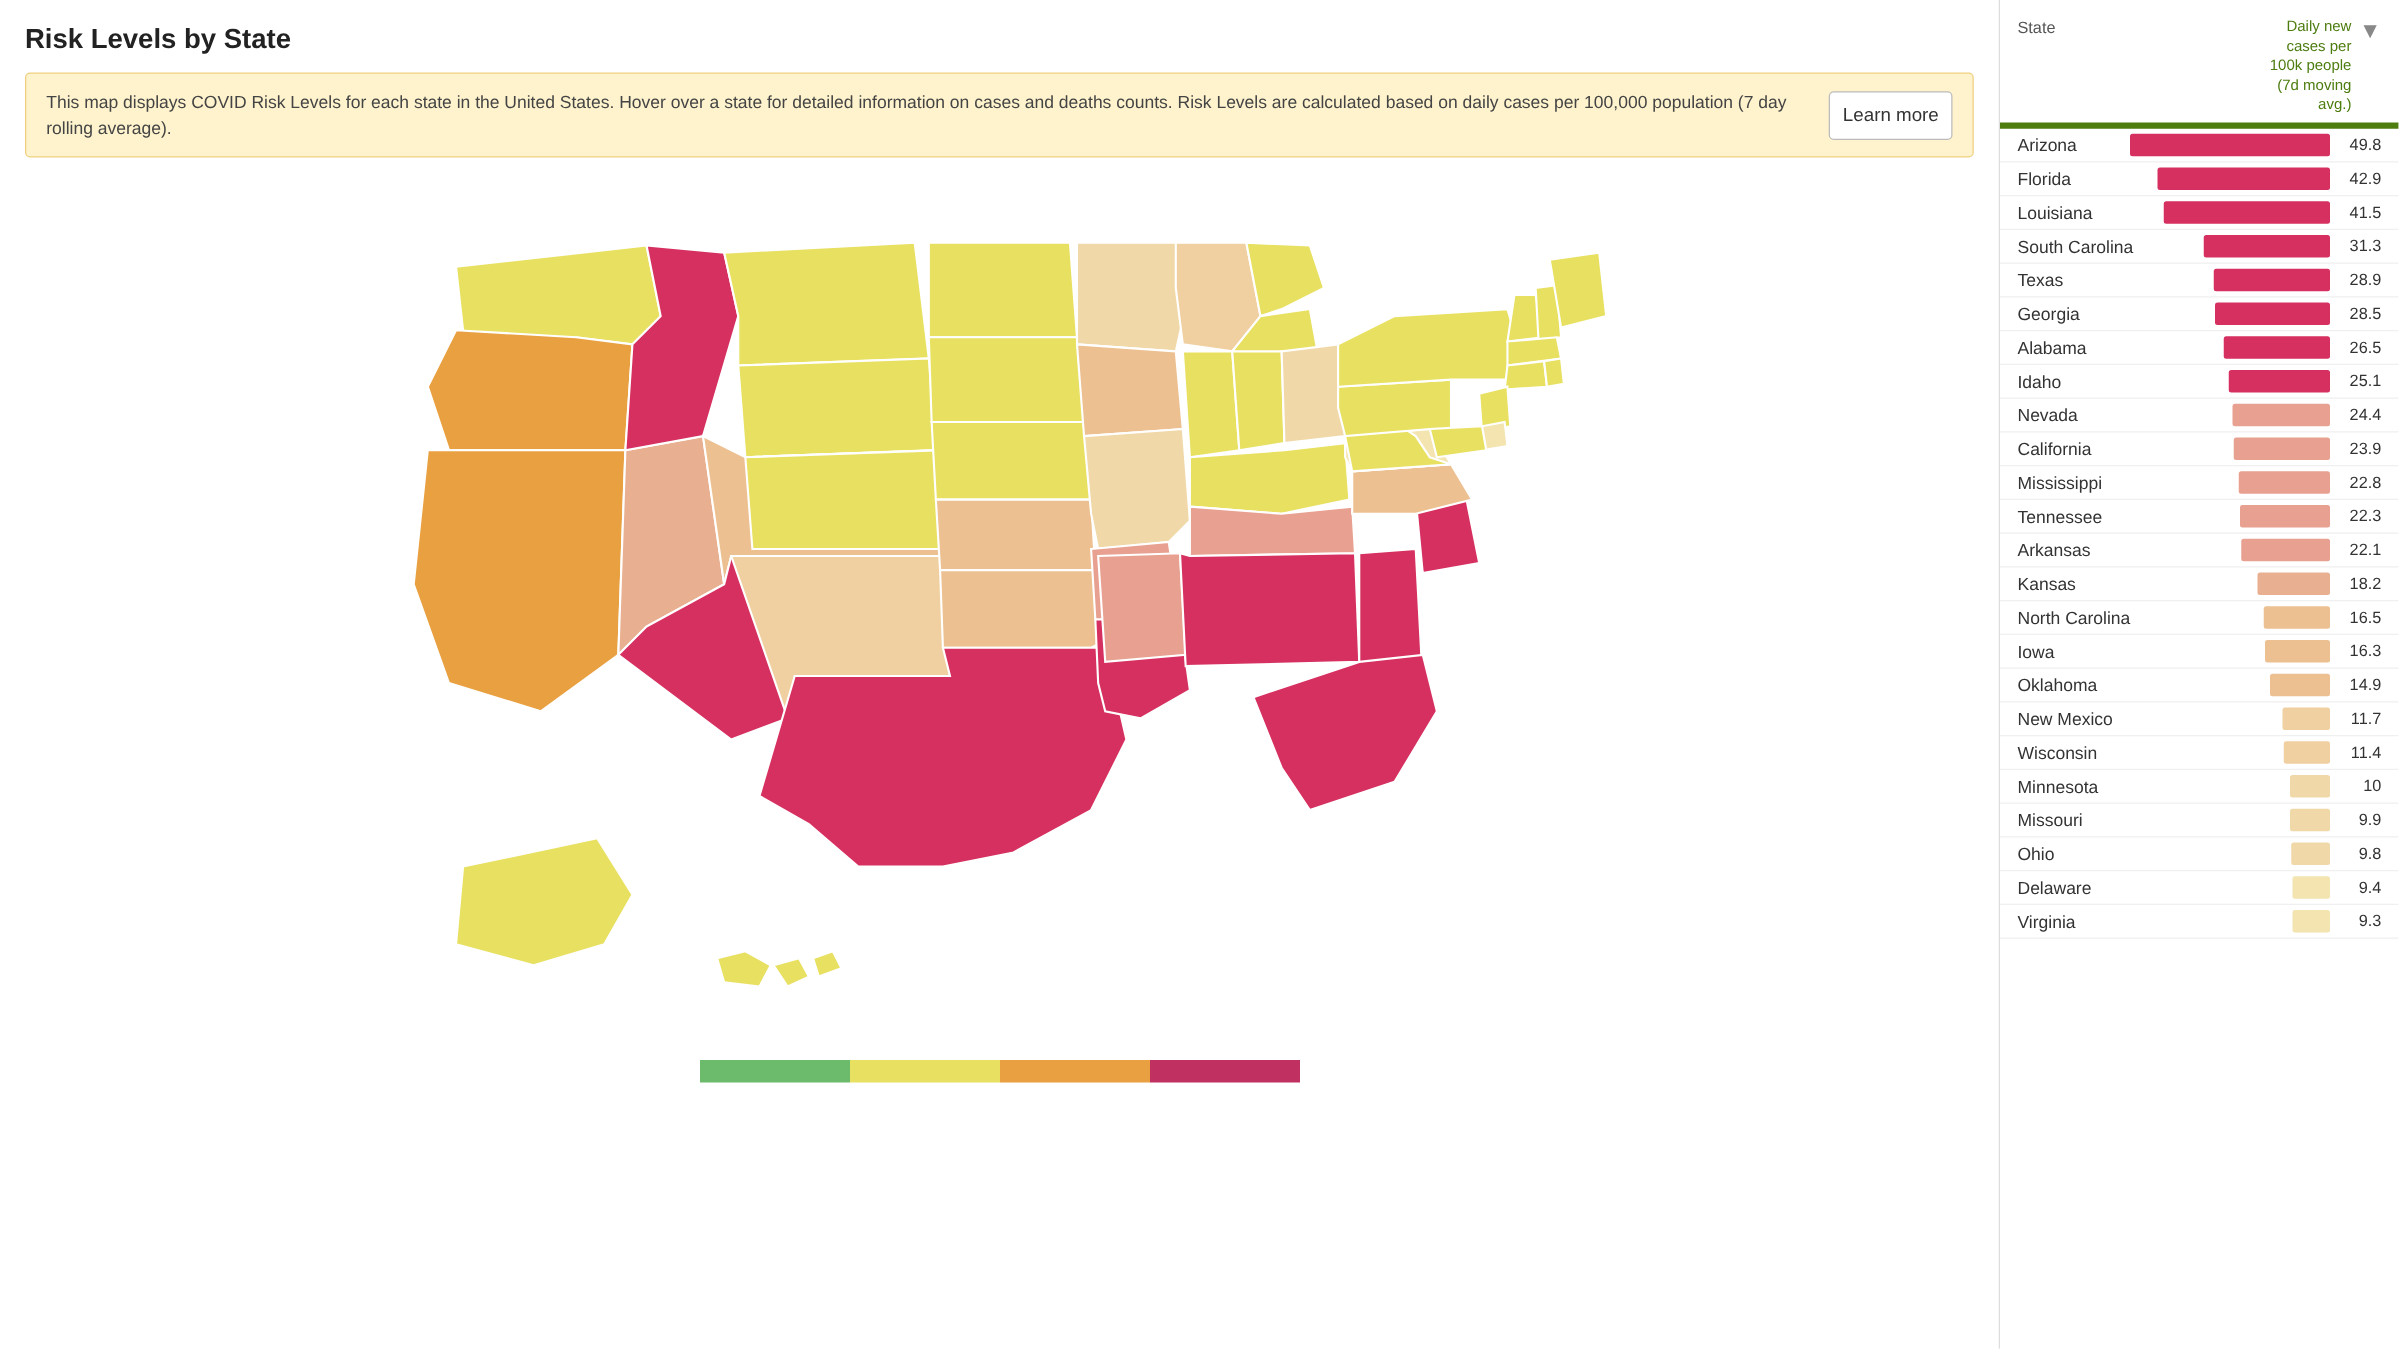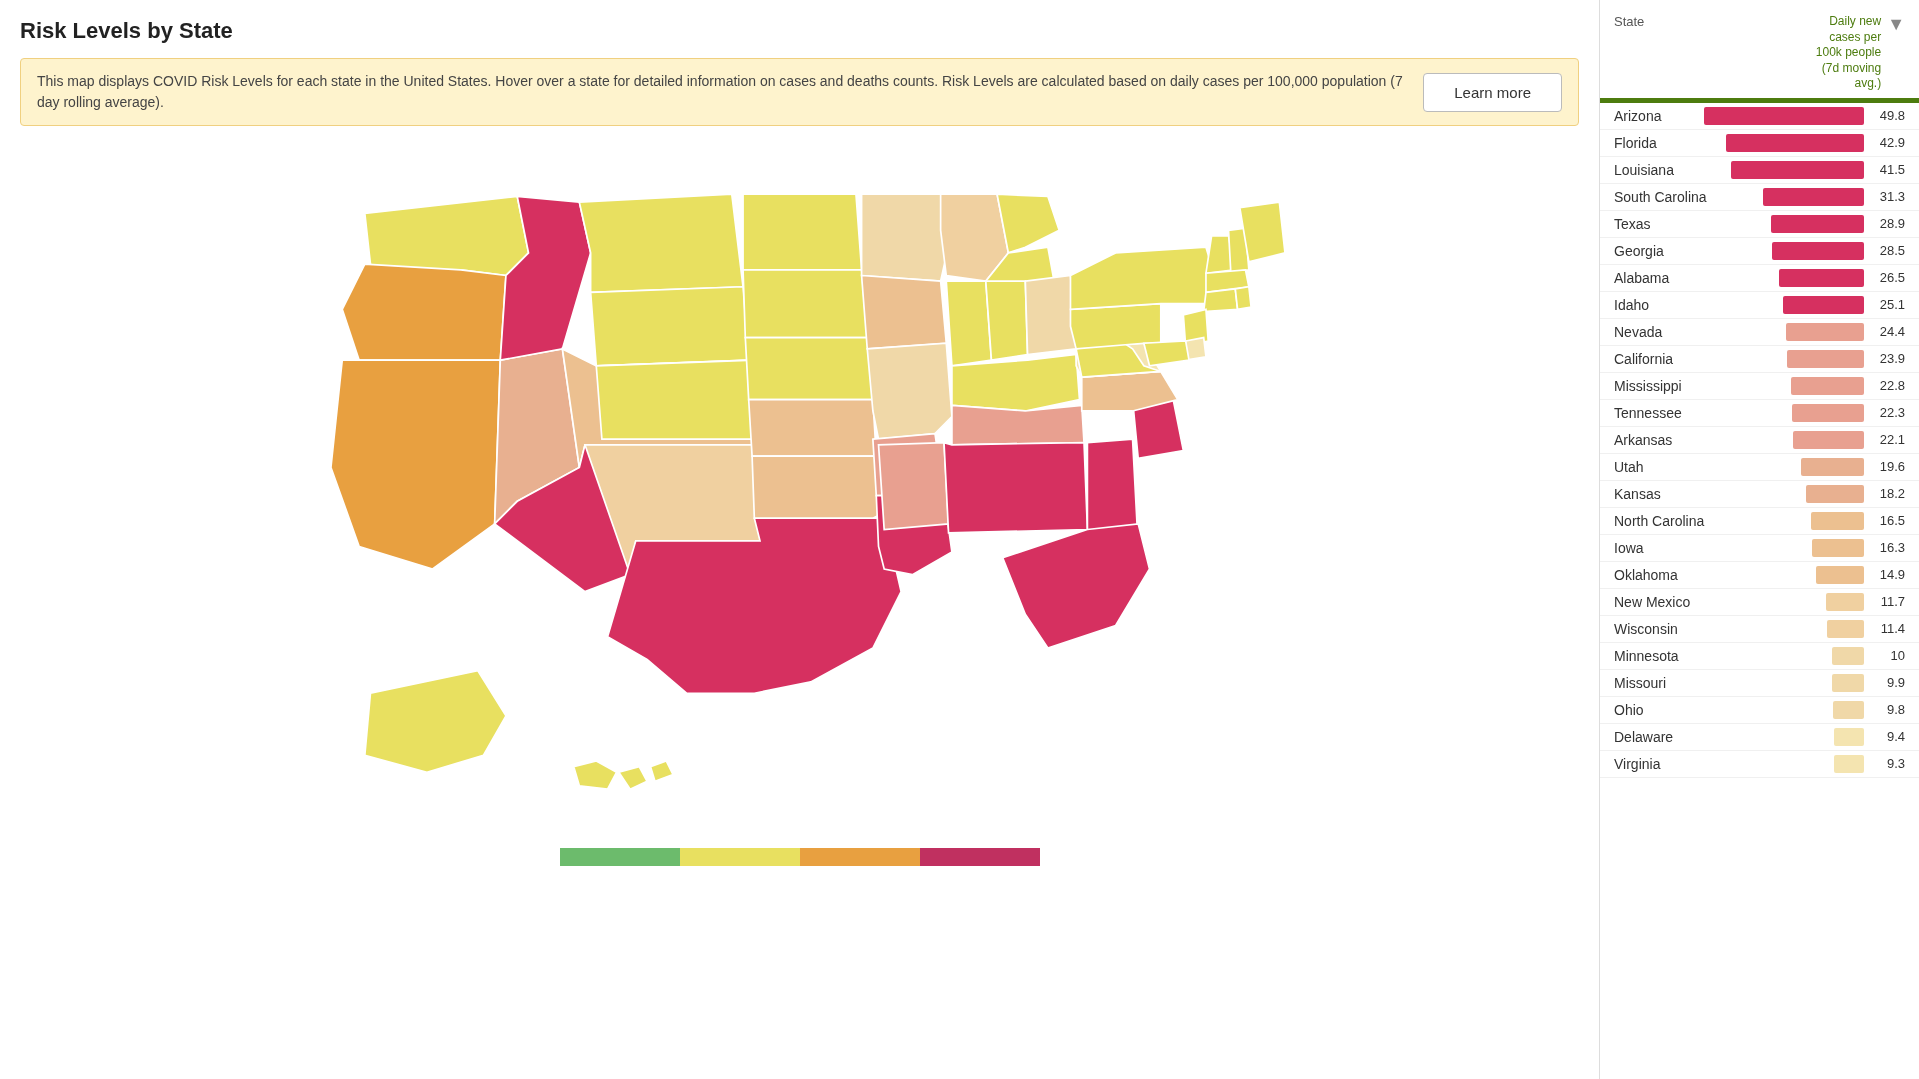--- a/index.html
+++ b/index.html
@@ -71,21 +71,21 @@
       line-height: 1.5;
     }
     .info-banner-text {
       flex: 1;
       margin-right: 20px;
     }
     .learn-more-btn {
       background: #fff;
       border: 1.5px solid #bbb;
       border-radius: 4px;
-      padding: 10px 30px;
+      padding: 10px 10px;
       font-size: 15px;
       cursor: pointer;
       white-space: nowrap;
       color: #333;
     }
     .map-area {
       flex: 1;
       position: relative;
       display: flex;
       flex-direction: column;
@@ -397,27 +397,20 @@
     </div>
   </div>
         <div class="table-row">
     <span class="row-state">Arkansas</span>
     <div class="row-bar-container">
       <div class="row-bar" style="width:71px; background:#e8a090;"></div>
       <span class="row-value">22.1</span>
     </div>
   </div>
         <div class="table-row">
-    <span class="row-state">Utah</span>
-    <div class="row-bar-container">
-      <div class="row-bar" style="width:63px; background:#e8b090;"></div>
-      <span class="row-value">19.6</span>
-    </div>
-  </div>
-        <div class="table-row">
     <span class="row-state">Kansas</span>
     <div class="row-bar-container">
       <div class="row-bar" style="width:58px; background:#e8b090;"></div>
       <span class="row-value">18.2</span>
     </div>
   </div>
         <div class="table-row">
     <span class="row-state">North Carolina</span>
     <div class="row-bar-container">
       <div class="row-bar" style="width:53px; background:#ecc090;"></div>

